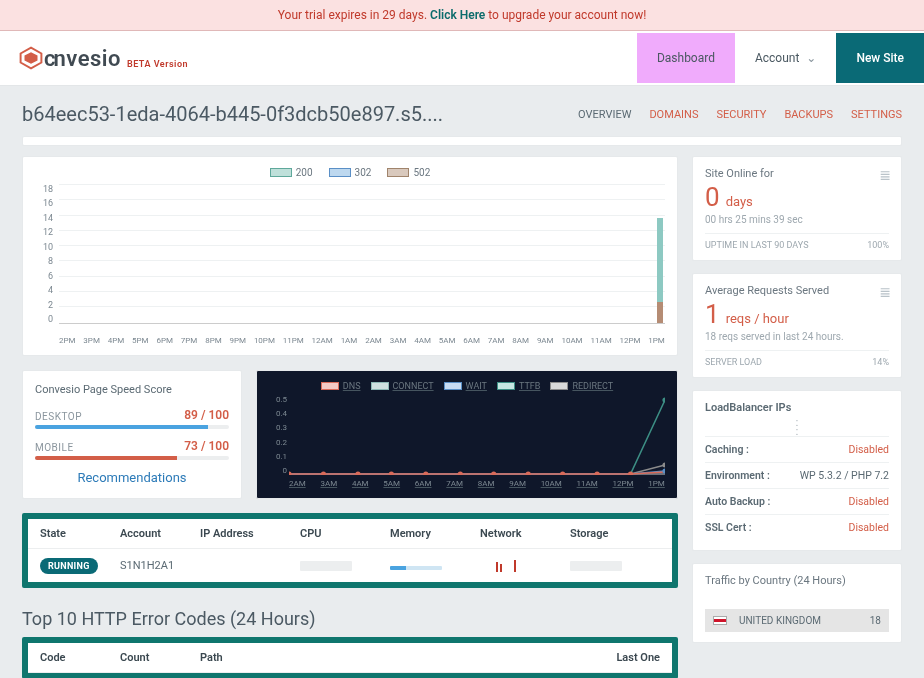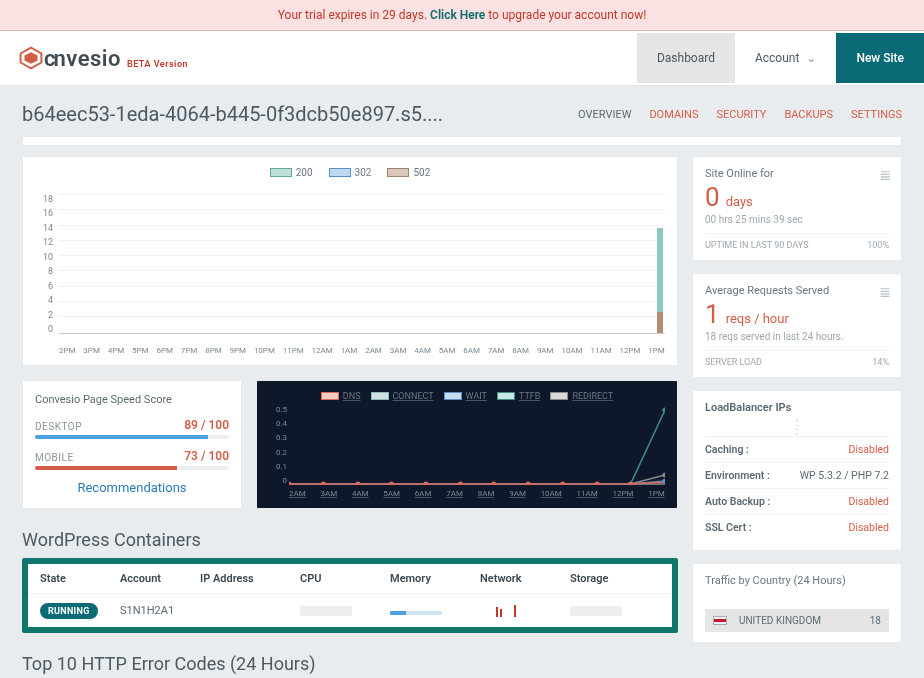--- a/index.html
+++ b/index.html
@@ -6,36 +6,36 @@
   body { font-family: -apple-system, "Segoe UI", Roboto, Arial, sans-serif; background:#e9ecee; font-size:12px; color:#46555f; width:924px; }
   .trial-banner { background:#fbe1e1; color:#c0392b; text-align:center; padding:8px 0; font-size:12px; border-bottom:1px solid #e0b8b8; }
   .trial-banner .click-here { color:#0b6b6b; font-weight:600; cursor:pointer; }
   .topbar { background:#fff; display:flex; align-items:center; justify-content:space-between; border-bottom:1px solid #e3e6e8; }
   .brand { display:flex; align-items:center; padding:14px 18px; }
   .brand svg { width:26px; height:26px; }
   .brand-text { font-size:22px; font-weight:600; color:#404a52; letter-spacing:0.5px; margin-left:4px;}
   .brand-sub { font-size:9px; color:#c0392b; font-weight:600; letter-spacing:0.5px; margin-left:6px; margin-top:12px;}
   .nav-buttons { display:flex; align-items:stretch; }
   .nav-btn { padding:18px 20px; font-size:12px; color:#4a5861; cursor:pointer; }
-  .nav-btn.dashboard { background:#e5e5e5; }
+  .nav-btn.dashboard { background:#f0abfc; }
   .nav-btn.account { background:#fff; }
   .nav-btn.account .chev { color:#8a969e; margin-left:4px; }
   .nav-btn.new-site { background:#0a6a76; color:#fff; font-weight:500; }
   .page { padding:16px 22px; }
   .page-header { display:flex; justify-content:space-between; align-items:center; margin-bottom:10px; }
   .site-id { font-size:20px; color:#4b5963; font-weight:400; }
   .tabs { display:flex; gap:18px; font-size:11px; }
   .tabs .tab { cursor:pointer; color:#d35e48; }
   .tabs .tab.active { color:#5b6a73; }
   .thin-bar { height:10px; background:#fff; border:1px solid #e6e9eb; border-radius:2px; margin-bottom:10px; }
   .columns { display:flex; gap:14px; }
   .left-col { flex:1 1 auto; display:flex; flex-direction:column; gap:14px; }
   .right-col { width:210px; display:flex; flex-direction:column; gap:12px; }
   .panel { background:#fff; border:1px solid #e6e9eb; border-radius:2px; padding:10px 12px; }
-  .legend { display:flex; gap:16px; justify-content:center; font-size:10px; color:#6b7780; margin-bottom:16px; }
+  .legend { display:flex; gap:16px; justify-content:center; font-size:10px; color:#6b7780; margin-bottom:6px; }
   .lg-item { display:flex; align-items:center; gap:4px; }
   .lg-sw { width:22px; height:9px; border:1px solid #888; }
   .chart-area { display:flex; }
   .ytick { width:18px; display:flex; flex-direction:column; justify-content:space-between; font-size:9px; color:#7c8891; text-align:right; height:140px; }
   .chart-body { flex:1; height:140px; border-bottom:1px solid #ccc; position:relative; margin-left:6px; }
   .chart-body .grid { position:absolute; left:0; right:0; height:1px; background:#eef1f2; }
   .spike { position:absolute; right:2px; bottom:0; width:6px; height:105px; background:linear-gradient(to bottom, #8dc9c2 0%, #8dc9c2 80%, #b58c74 80%, #b58c74 100%); }
   .xtick { display:flex; justify-content:space-between; font-size:8px; color:#7c8891; margin-top:12px; padding-left:24px;}
   .row2 { display:flex; gap:14px; }
   .speed-panel { width:220px; background:#fff; border:1px solid #e6e9eb; border-radius:2px; padding:12px; }
@@ -289,21 +289,20 @@
               <span>9AM</span>
               <span>10AM</span>
               <span>11AM</span>
               <span>12PM</span>
               <span>1PM</span>
           </div>
         </div>
       </div>
 
       <div>
-        <div class="section-title">WordPress Containers</div>
         <div class="table">
           <div class="table-header">
             <div class="wc-state">State</div>
             <div class="wc-host">Account</div>
             <div class="wc-ip">IP Address</div>
             <div class="wc-cpu">CPU</div>
             <div class="wc-mem">Memory</div>
             <div class="wc-net">Network</div>
             <div class="wc-stor">Storage</div>
           </div>

